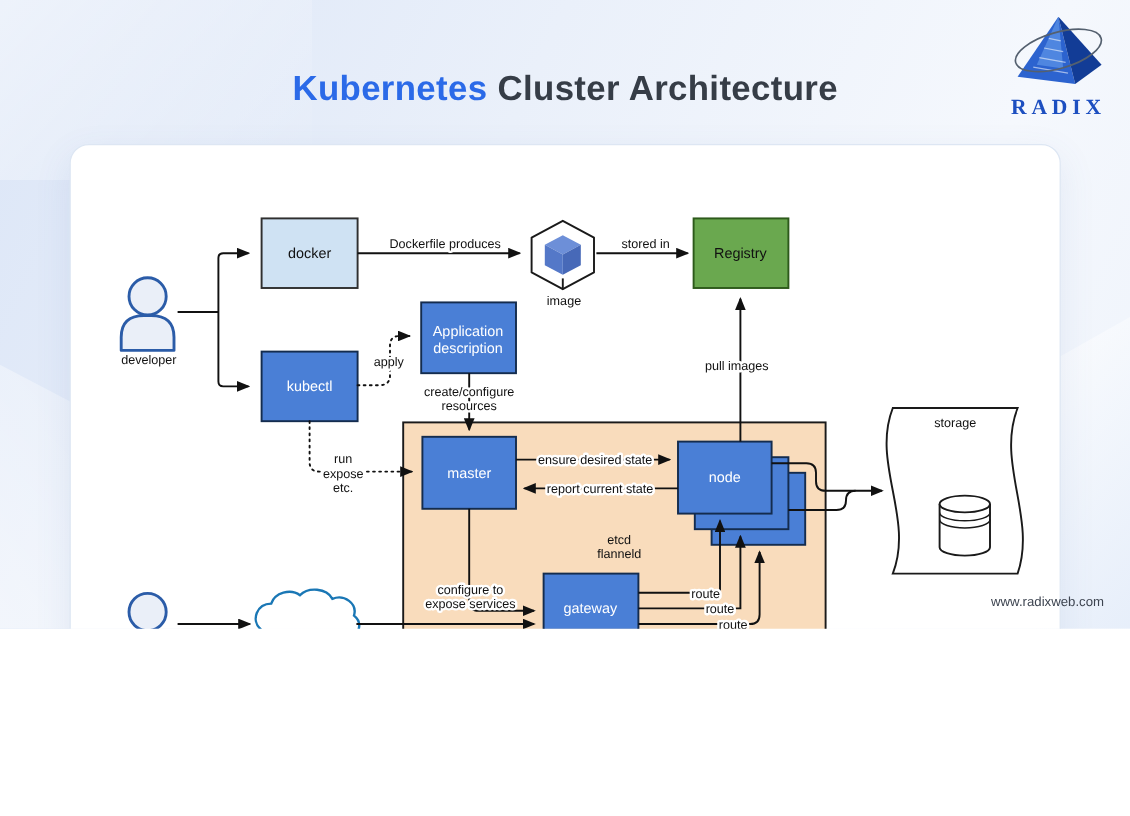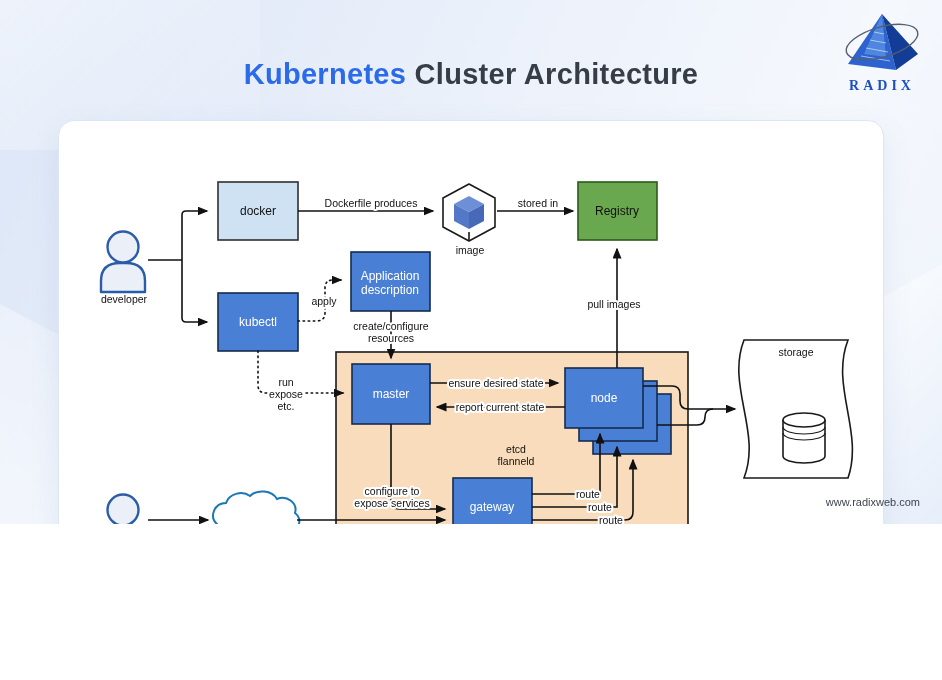--- a/index.html
+++ b/index.html
@@ -18,21 +18,21 @@
              background:linear-gradient(135deg,rgba(255,255,255,.5),rgba(255,255,255,0)); }
   .title { position:absolute; top:58px; left:0; right:0; text-align:center;
            font-size:29px; font-weight:bold; letter-spacing:.3px; }
   .title .accent { color:var(--c-accent-blue); }
   .title .rest   { color:var(--c-title-dark); }
   .card { position:absolute; left:58px; top:120px; width:826px; height:498px;
           background:var(--c-card); border:1px solid #dde6f3; border-radius:16px;
           box-shadow:0 10px 30px rgba(80,110,170,.10); }
   .diagram { position:absolute; left:0; top:0; width:942px; height:680px; }
   .logo { position:absolute; top:10px; right:12px; width:96px; text-align:center; }
-  .logo-text { font-family:"Liberation Serif", serif; font-weight:bold; font-size:14px;
+  .logo-text { font-family:"Liberation Serif", serif; font-weight:bold; font-size:18px;
                letter-spacing:4px; color:var(--c-logo-blue); margin-top:-2px; }
   .footer { position:absolute; right:22px; bottom:16px; font-size:11px; color:var(--c-footer-text); }
 
   
   .box-blue   { fill:var(--c-box-blue);   stroke:var(--c-box-border); stroke-width:1.6; }
   .box-docker { fill:var(--c-docker-fill);stroke:var(--c-docker-border); stroke-width:1.6; }
   .box-reg    { fill:var(--c-registry-fill); stroke:var(--c-registry-border); stroke-width:1.6; }
   .cluster    { fill:var(--c-cluster-fill); stroke:var(--c-cluster-border); stroke-width:1.6; }
   .txt-w  { fill:#ffffff; font-size:12px; text-anchor:middle; font-family:"Liberation Sans",sans-serif; }
   .txt-d  { fill:#111111; font-size:12px; text-anchor:middle; font-family:"Liberation Sans",sans-serif; }

